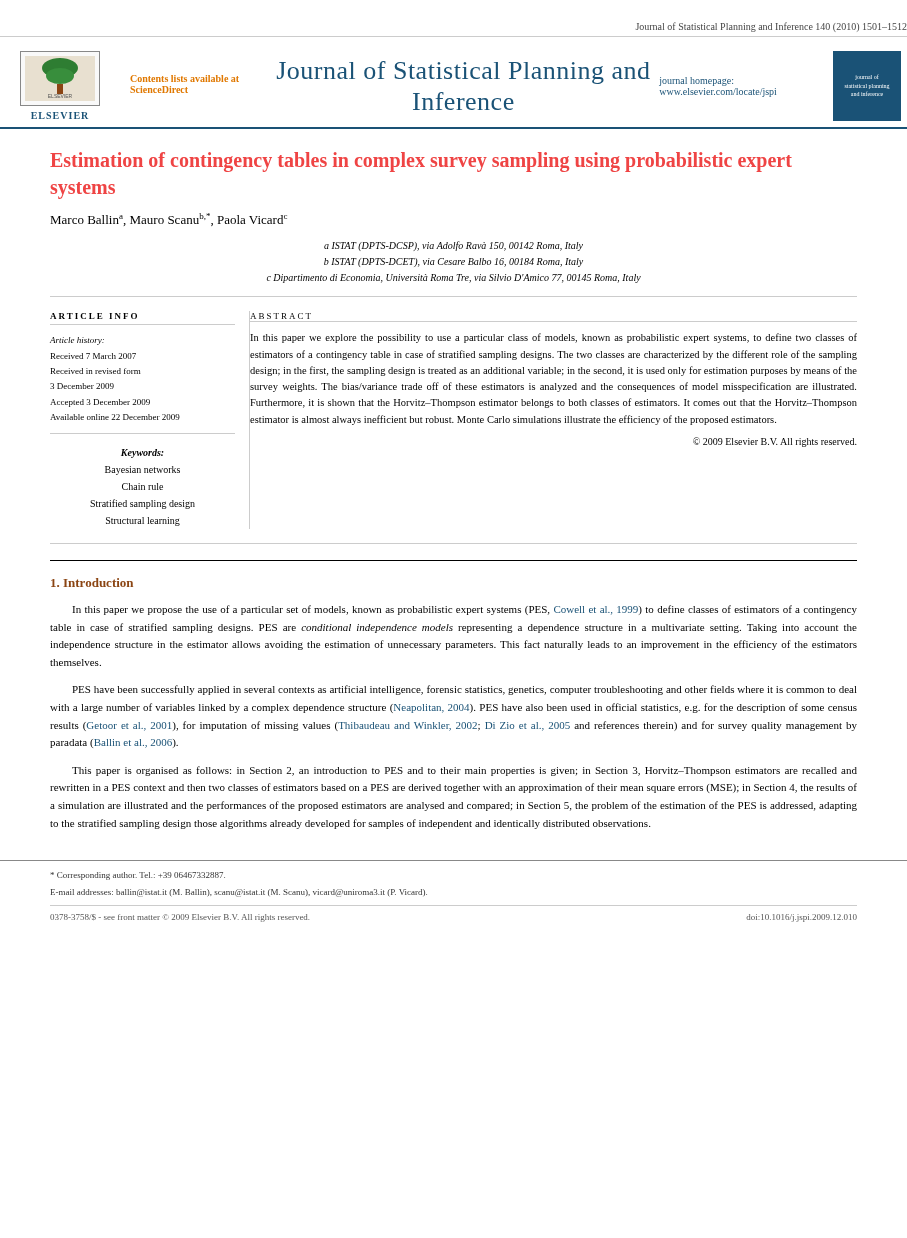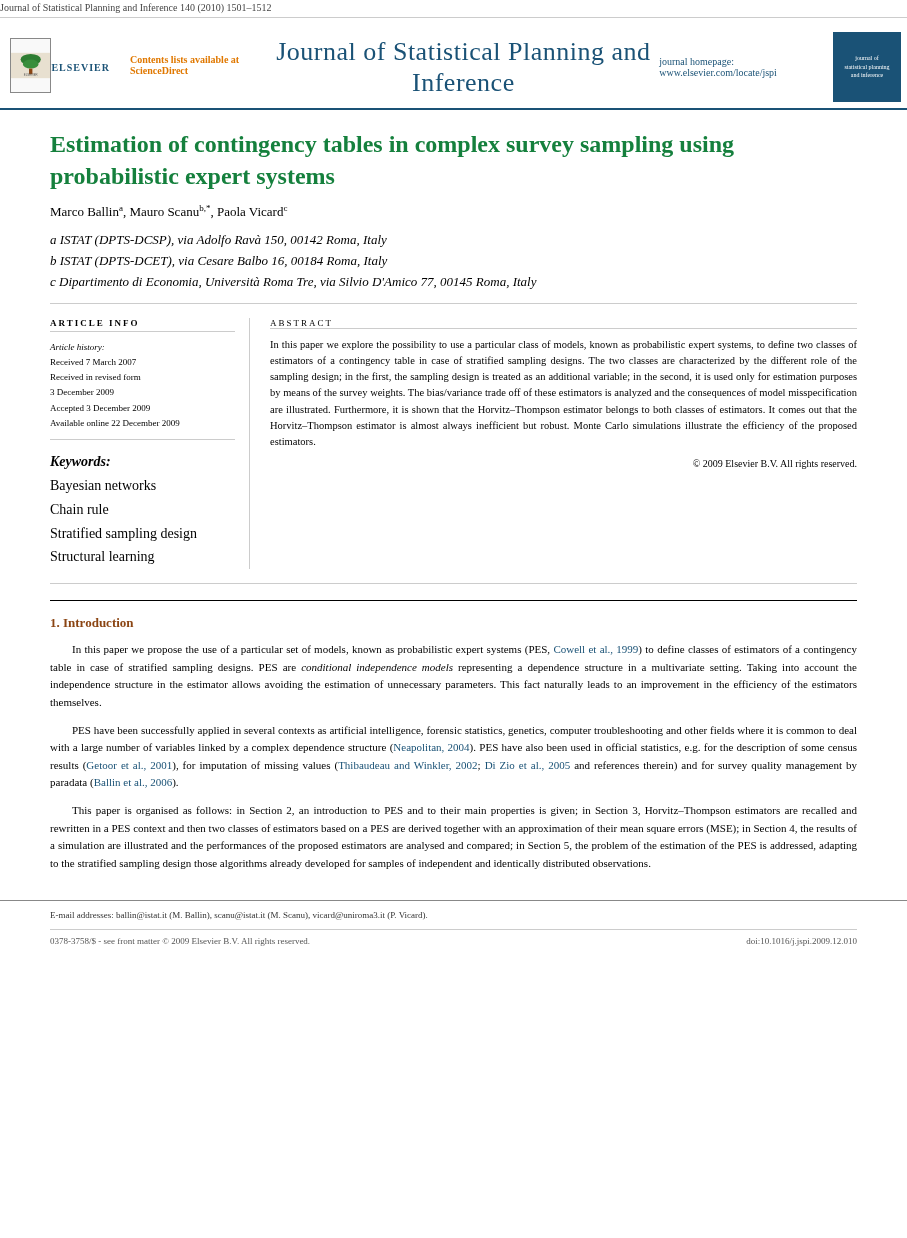--- a/index.html
+++ b/index.html
@@ -7,41 +7,42 @@
       background: #fff;
       font-family: 'Times New Roman', Times, serif;
       font-size: 12px;
       color: #000;
       width: 907px;
       min-height: 1238px;
     }
 
     
     .top-bar {
-      text-align: left;
-      padding: 2px 0 4px 0;
+      text-align: right;
+      padding: 21px 0 4px 0;
       font-size: 10px;
       color: #444;
       border-bottom: 1px solid #ccc;
     }
 
     
     .journal-header {
       display: flex;
       align-items: stretch;
       border-bottom: 2px solid #1a5276;
       background: #fff;
       padding: 8px 0 0 0;
     }
 
     .elsevier-logo {
       width: 120px;
       display: flex;
-      flex-direction: row;
+      flex-direction: column;
       align-items: center;
+      justify-content: center;
       padding: 0 10px;
     }
 
     .elsevier-logo .logo-box {
       width: 80px;
       height: 55px;
       border: 1px solid #888;
       display: flex;
       align-items: center;
       justify-content: center;
@@ -128,53 +129,53 @@
       line-height: 1.3;
     }
 
     
     .main-content {
       padding: 18px 50px 18px 50px;
     }
 
     
     .paper-title {
-      font-size: 24px;
-      font-weight: bold;
-      color: #15803d;
+      font-size: 20px;
+      font-weight: bold;
+      color: #ef4444;
       margin-bottom: 10px;
       line-height: 1.35;
     }
 
     
     .authors {
       font-size: 13px;
       margin-bottom: 10px;
       color: #000;
     }
 
     .authors sup {
       font-size: 9px;
     }
 
     
     .affiliations {
-      font-size: 13px;
+      font-size: 10px;
       color: #000;
       font-style: italic;
       line-height: 1.6;
       margin-bottom: 14px;
       border-bottom: 1px solid #ccc;
       padding-bottom: 10px;
+      text-align: center;
     }
 
     
     .two-col {
       display: flex;
-      gap: 20px;
       margin-bottom: 16px;
       border-bottom: 1px solid #ccc;
       padding-bottom: 14px;
     }
 
     .article-info {
       width: 200px;
       flex-shrink: 0;
       border-right: 1px solid #ccc;
       padding-right: 14px;
@@ -198,23 +199,24 @@
       margin-bottom: 10px;
       border-bottom: 1px solid #ccc;
       padding-bottom: 8px;
     }
 
     .article-history .label {
       font-style: italic;
     }
 
     .keywords-section {
-      font-size: 14px;
+      font-size: 10px;
       color: #000;
       line-height: 1.7;
+      text-align: center;
     }
 
     .keywords-section .label {
       font-style: italic;
       font-weight: bold;
     }
 
     .abstract-col {
       flex: 1;
     }
@@ -401,19 +403,22 @@
   </p>
 
   <p class="body-text indented">
     This paper is organised as follows: in Section 2, an introduction to PES and to their main properties is given; in Section 3, Horvitz–Thompson estimators are recalled and rewritten in a PES context and then two classes of estimators based on a PES are derived together with an approximation of their mean square errors (MSE); in Section 4, the results of a simulation are illustrated and the performances of the proposed estimators are analysed and compared; in Section 5, the problem of the estimation of the PES is addressed, adapting to the stratified sampling design those algorithms already developed for samples of independent and identically distributed observations.
   </p>
 
 </div>
 
 <div class="footer">
   <div class="footnote">
+    <span>* Corresponding author. Tel.: +39 06467332887.</span>
+  </div>
+  <div class="footnote">
     <span>E-mail addresses: ballin@istat.it (M. Ballin), scanu@istat.it (M. Scanu), vicard@uniroma3.it (P. Vicard).</span>
   </div>
   <div class="footer-bottom">
     <span>0378-3758/$ - see front matter © 2009 Elsevier B.V. All rights reserved.</span>
     <span>doi:10.1016/j.jspi.2009.12.010</span>
   </div>
 </div>
 
 </body></html>

